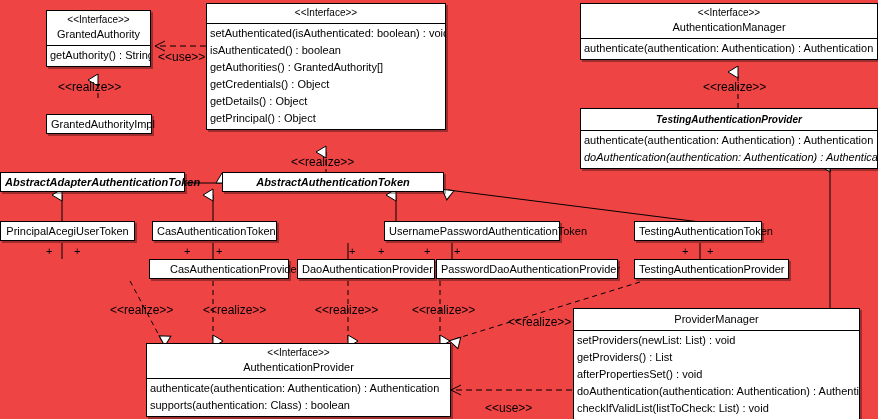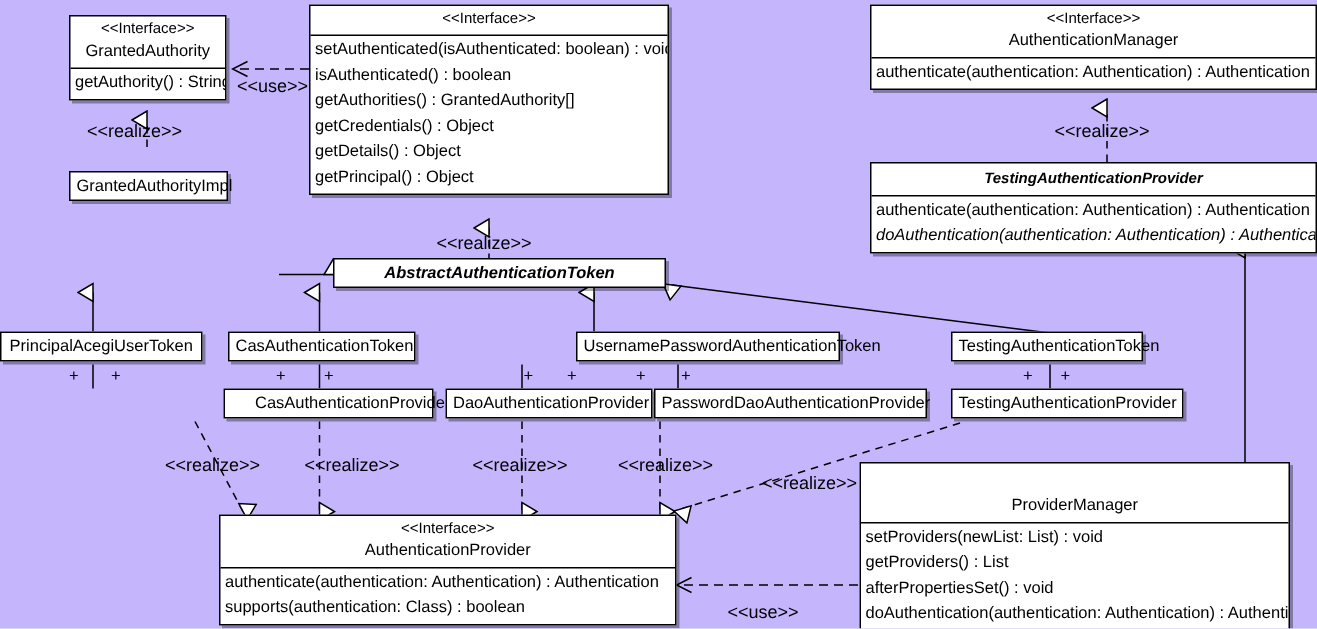--- a/index.html
+++ b/index.html
@@ -5,21 +5,21 @@
 <style>
   html, body {
     margin: 0;
     padding: 0;
     background: #ececec;
   }
   #diagram {
     position: relative;
     width: 878px;
     height: 419px;
-    background: #c4b5fd;
+    background: #ef4444;
     font-family: "Liberation Sans", sans-serif;
     overflow: hidden;
   }
   #svg-layer {
     position: absolute;
     left: 0; top: 0;
     width: 878px;
     height: 419px;
     pointer-events: none;
   }
@@ -229,20 +229,25 @@
   <div class="uml-class" style="left:580px; top:108px; width:298px;">
     <div class="cls-head with-body" style="padding-top:3px;padding-bottom:3px;">
       <span class="cls-name abstract">TestingAuthenticationProvider</span>
     </div>
     <div class="cls-body">
       <span class="member">authenticate(authentication: Authentication) : Authentication</span>
       <span class="member abstract">doAuthentication(authentication: Authentication) : Authentication</span>
     </div>
   </div>
 
+  <div class="uml-class compact" style="left:0px; top:172px; width:185px;">
+    <div class="cls-head">
+      <span class="cls-name abstract">AbstractAdapterAuthenticationToken</span>
+    </div>
+  </div>
 
   <div class="uml-class compact" style="left:222px; top:172px; width:222px;">
     <div class="cls-head">
       <span class="cls-name abstract">AbstractAuthenticationToken</span>
     </div>
   </div>
 
   <div class="uml-class compact" style="left:0px; top:221px; width:135px;">
     <div class="cls-head">
       <span class="cls-name">PrincipalAcegiUserToken</span>
@@ -297,28 +302,29 @@
       <span class="stereo">&lt;&lt;Interface&gt;&gt;</span>
       <span class="cls-name">AuthenticationProvider</span>
     </div>
     <div class="cls-body">
       <span class="member">authenticate(authentication: Authentication) : Authentication</span>
       <span class="member">supports(authentication: Class) : boolean</span>
     </div>
   </div>
 
   <div class="uml-class" style="left:573px; top:308px; width:287px;">
-    <div class="cls-head with-body" style="padding-top:21px;padding-bottom:3px;">
+    <div class="cls-head with-body" style="padding-top:3px;padding-bottom:3px;">
       <span class="cls-name">ProviderManager</span>
     </div>
     <div class="cls-body">
       <span class="member">setProviders(newList: List) : void</span>
       <span class="member">getProviders() : List</span>
       <span class="member">afterPropertiesSet() : void</span>
       <span class="member">doAuthentication(authentication: Authentication) : Authentication</span>
+      <span class="member">checkIfValidList(listToCheck: List) : void</span>
     </div>
   </div>
 
   <div class="edge-label" style="left:158px; top:52px;">&lt;&lt;use&gt;&gt;</div>
 
   <div class="edge-label" style="left:58px; top:82px;">&lt;&lt;realize&gt;&gt;</div>
 
   <div class="edge-label" style="left:291px; top:157px;">&lt;&lt;realize&gt;&gt;</div>
 
   <div class="edge-label" style="left:703px; top:82px;">&lt;&lt;realize&gt;&gt;</div>

